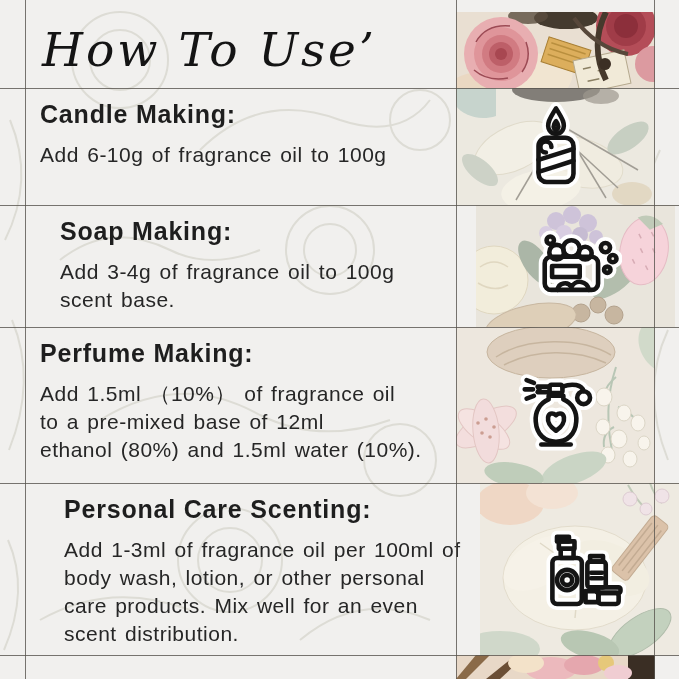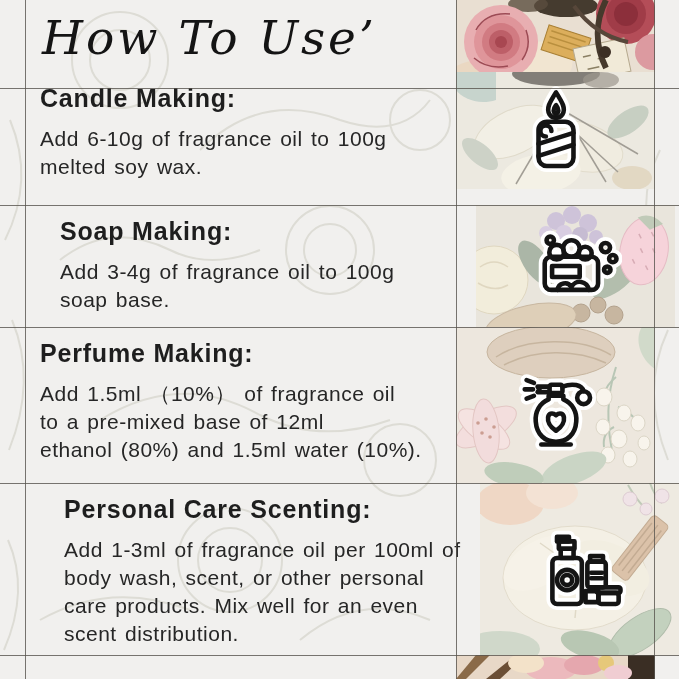--- a/index.html
+++ b/index.html
@@ -7,22 +7,22 @@
     position:relative;
     width:679px;height:679px;
     background:var(--paper,#f1f0ee);
     overflow:hidden;
     font-family:"Liberation Sans",sans-serif;
     color:var(--ink,#1c1c1c);
   }
   svg{display:block;}
   .bg-texture{position:absolute;inset:0;z-index:0;}
   .row{position:absolute;left:0;width:679px;z-index:1;}
-  .row-title{top:0;height:88px;text-align:center;}
-  .row-s0{top:72px;height:117px;}
+  .row-title{top:12px;height:88px;text-align:center;}
+  .row-s0{top:88px;height:117px;}
   .row-s1{top:205px;height:122px;margin-left:20px;}
   .row-s2{top:327px;height:156px;}
   .row-s3{top:483px;height:172px;margin-left:24px;}
   .row-bottom{top:655px;height:24px;}
   .page-title{
     position:absolute;left:42px;top:10px;margin:0;
     font-family:"DejaVu Serif","Liberation Serif",serif;
     font-style:italic;font-weight:normal;
     font-size:47px;letter-spacing:3px;color:#141414;
   }
@@ -118,21 +118,20 @@
         <circle cx="149" cy="52" r="6" fill="#3c2f24"></circle>
       </svg>
     </div>
   </div>
 
   <div class="row row-s0">
     <div class="text-col">
       <h2 class="sec-heading">Candle Making:</h2>
       <p class="sec-body">
         <span>Add 6-10g of fragrance oil to 100g</span>
-        <span>melted soy wax.</span>
       </p>
     </div>
     <div class="art-col">
       <svg class="panel" viewBox="0 0 199 117" preserveAspectRatio="none">
         <rect width="199" height="117" fill="#e2ddd0"></rect>
         <path d="M0 0 h40 v28 C22 34,6 26,0 18 Z" fill="#a9bdb3"></path>
         <ellipse cx="100" cy="2" rx="44" ry="12" fill="#3f3a30"></ellipse>
         <ellipse cx="145" cy="8" rx="18" ry="8" fill="#6b6152" opacity="0.7"></ellipse>
         <ellipse cx="58" cy="60" rx="42" ry="22" fill="#ece7d7" stroke="#cfc7ae" transform="rotate(-25 58 60)"></ellipse>
         <ellipse cx="122" cy="74" rx="46" ry="24" fill="#e9e2cf" stroke="#d2cab1" transform="rotate(15 122 74)"></ellipse>
@@ -169,21 +168,21 @@
         </svg>
       </div>
     </div>
   </div>
 
   <div class="row row-s1">
     <div class="text-col">
       <h2 class="sec-heading">Soap Making:</h2>
       <p class="sec-body">
         <span>Add 3-4g of fragrance oil to 100g</span>
-        <span>soap base.</span>
+        <span>scent base.</span>
       </p>
     </div>
     <div class="art-col">
       <svg class="panel" viewBox="0 0 199 122" preserveAspectRatio="none">
         <rect width="199" height="122" fill="#ded8ca"></rect>
         <g fill="#b4a4c5">
           <circle cx="80" cy="16" r="9"></circle>
             <circle cx="96" cy="10" r="9"></circle>
             <circle cx="112" cy="18" r="9"></circle>
           <circle cx="88" cy="28" r="8" fill="#c3b3d1"></circle>
@@ -307,21 +306,21 @@
         </svg>
       </div>
     </div>
   </div>
 
   <div class="row row-s3">
     <div class="text-col">
       <h2 class="sec-heading">Personal Care Scenting:</h2>
       <p class="sec-body">
         <span>Add 1-3ml of fragrance oil per 100ml of</span>
-        <span>body wash, scent, or other personal</span>
+        <span>body wash, lotion, or other personal</span>
         <span>care products. Mix well for an even</span>
         <span>scent distribution.</span>
       </p>
     </div>
     <div class="art-col">
       <svg class="panel" viewBox="0 0 199 172" preserveAspectRatio="none">
         <rect width="199" height="172" fill="#e5dfd1"></rect>
         <ellipse cx="30" cy="20" rx="34" ry="22" fill="#e7c2a6"></ellipse>
         <ellipse cx="72" cy="10" rx="26" ry="16" fill="#edd3bd"></ellipse>
         <path d="M148 2 q8 14 16 22 M170 0 q4 12 12 20" fill="none" stroke="#9fae92" stroke-width="2"></path>

